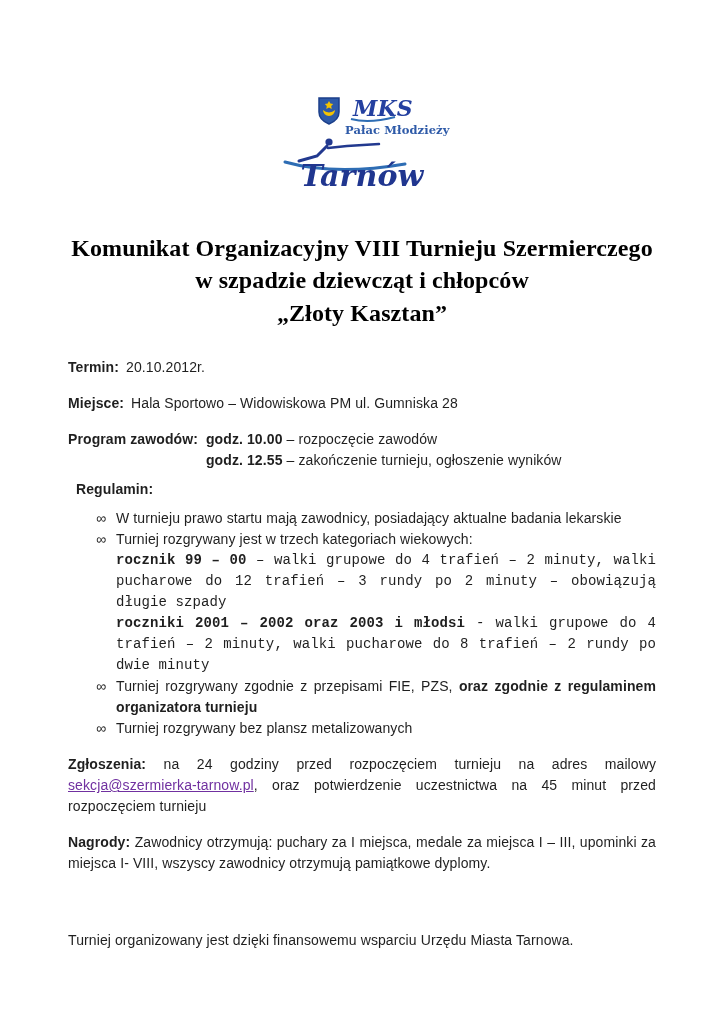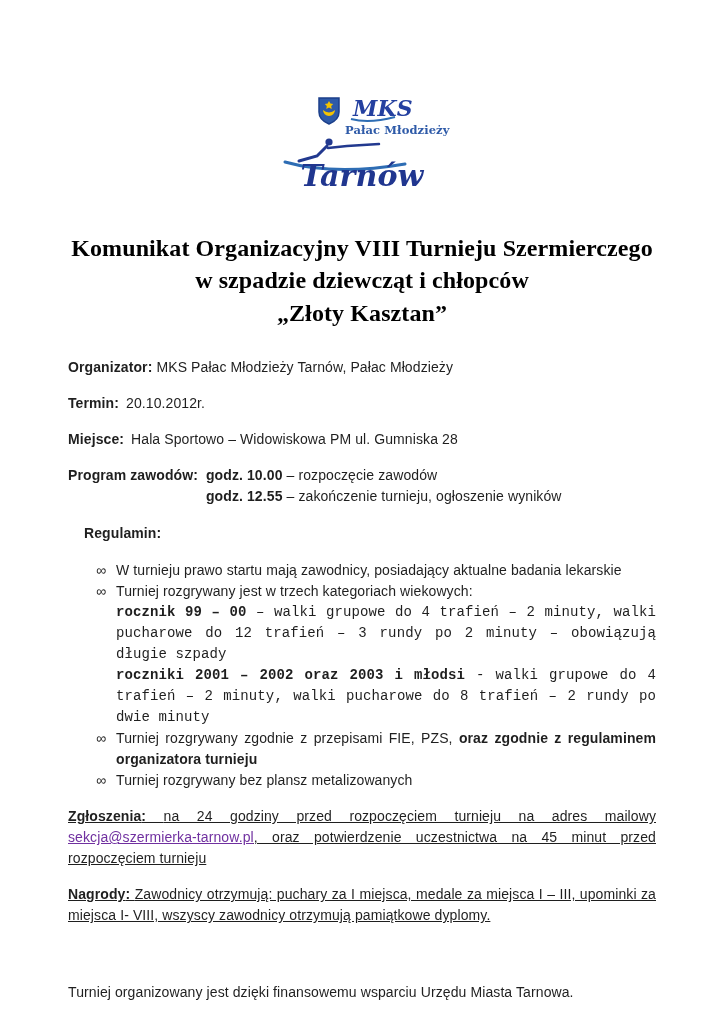--- a/index.html
+++ b/index.html
@@ -20,26 +20,26 @@
   .doc-title{
     font-family:"Liberation Serif",serif;font-weight:bold;color:#000;
     font-size:24px;line-height:1.35;text-align:center;margin:0 0 28px 0;
   }
   .field{margin:0 0 15px 0;}
   .b{font-weight:bold;}
   .val{padding-left:3px;margin-top:18px;}
   .program{display:flex;margin:0 0 4px 0;}
   .program-label{flex:none;margin-right:8px;}
   .program-lines{display:flex;flex-direction:column;}
-  .rules-head{margin:16px;}
+  .rules-head{margin:8px;}
   .bullet{display:flex;}
   .bullet-char{flex:none;width:20px;margin-left:28px;text-align:left;}
   .bullet-body{flex:1;text-align:justify;}
   .sub{text-align:justify;font-family:Liberation Mono, monospace;}
-  .para{text-align:justify;margin:15px 0 0 0;text-decoration:underline;}
+  .para{text-align:justify;margin:15px 0 0 0;}
   a.link{color:var(--link);text-decoration:underline;cursor:pointer;}
   .footer{
     text-align:left;margin-top:56px;
   }
   svg text{font-family:"DejaVu Serif",serif;}
 </style>
 </head>
 <body>
 
 <div class="page">
@@ -68,23 +68,20 @@
       <text x="95" y="90" font-size="30" font-style="italic" font-weight="bold" text-anchor="middle" fill="#20368f">Tarnów</text>
     </svg>
   </div>
 
   <h1 class="doc-title">
     <span>Komunikat Organizacyjny VIII Turnieju Szermierczego</span><br>
     <span>w szpadzie dziewcząt i chłopców</span><br>
     <span>„Złoty Kasztan”</span>
   </h1>
 
-  <p class="field">
-    <span class="b">Organizator</span><span class="b">: </span><span>MKS Pałac Młodzieży Tarnów, Pałac Młodzieży</span>
-  </p>
 
   <p class="field">
     <span class="b">Termin</span><span class="b">: </span><span class="val">20.10.2012r.</span>
   </p>
 
   <p class="field">
     <span class="b">Miejsce</span><span class="b">: </span><span class="val">Hala Sportowo – Widowiskowa PM ul. Gumniska 28</span>
   </p>
 
   <div class="field program">

